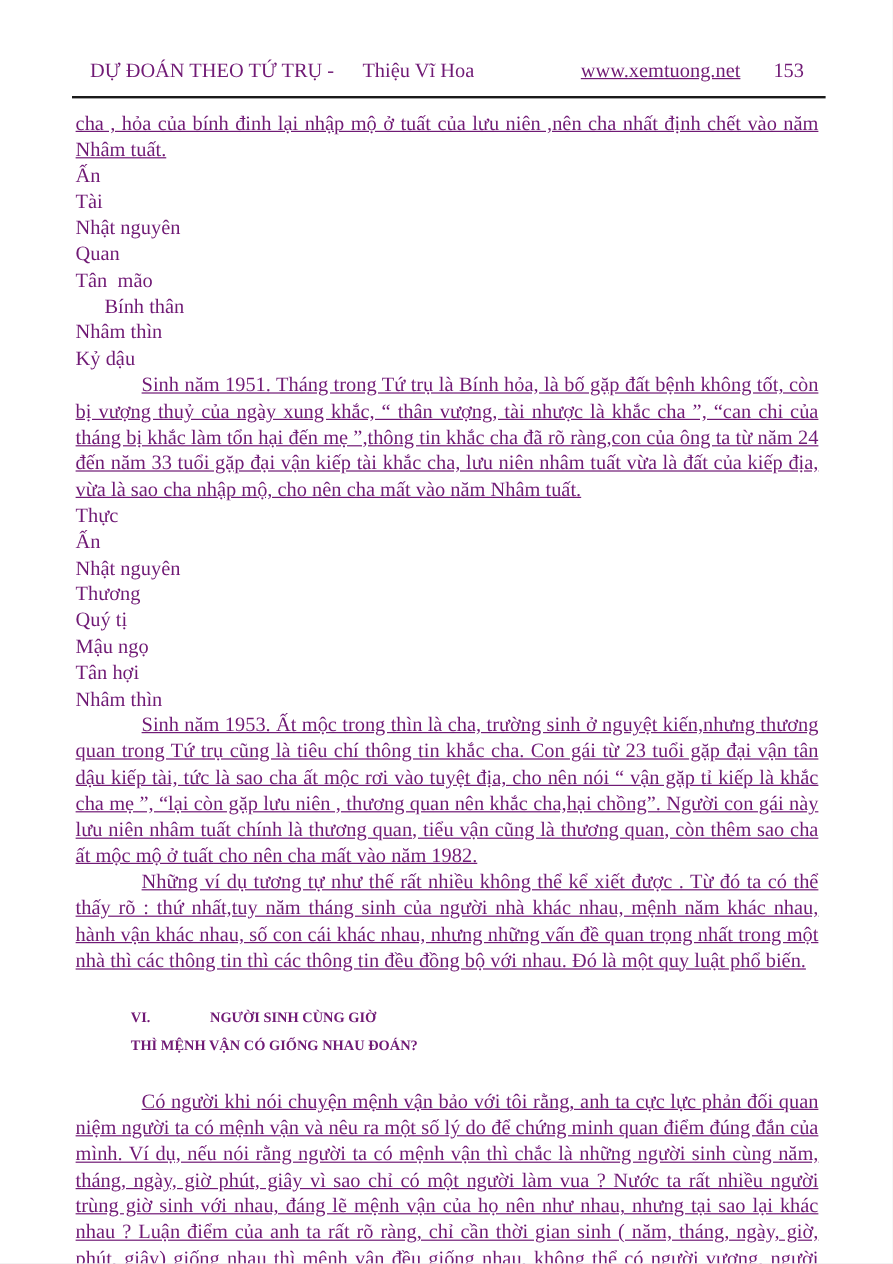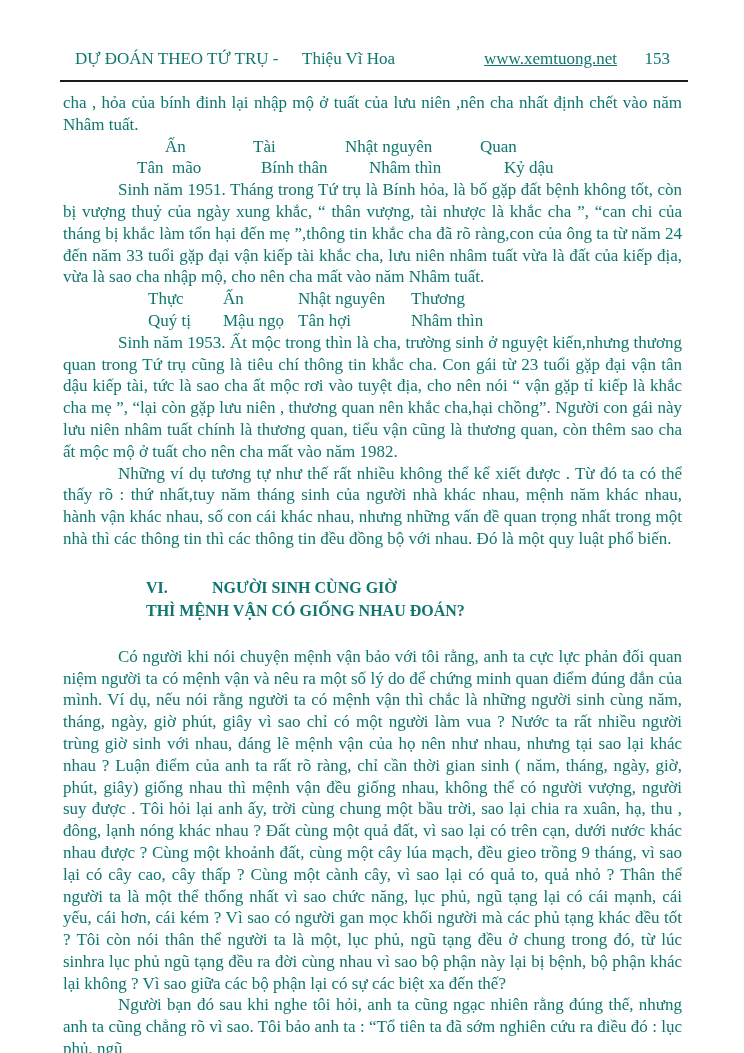--- a/index.html
+++ b/index.html
@@ -1,20 +1,20 @@
 <!DOCTYPE html>
 <html><head>
 <meta charset="utf-8">
 <style>
   html,body{margin:0;padding:0;background:#e8e8e8;}
   .page{
     position:relative;
     width:744px;height:1053px;
     background:#ffffff;
-    color:#0f766e;
+    color:#701a75;
     font-family:"Liberation Serif","DejaVu Serif",serif;
     font-size:17px;
     line-height:21.8px;
     overflow:hidden;
     box-sizing:border-box;
   }
   .page-header{
     position:absolute;
     left:60px;right:56px;top:0;
     height:80px;
@@ -23,44 +23,44 @@
   .page-header span{position:absolute;bottom:10px;white-space:nowrap;}
   .ph-title{left:15px;}
   .ph-author{left:242px;}
   .ph-site{left:424px;text-decoration:underline;}
   .ph-page{right:18px;}
   .body{
     position:absolute;
     left:63px;right:62px;top:92px;
     text-align:justify;
   }
-  p{margin:0;padding:0;}
+  p{margin:0;padding:0;text-decoration:underline;}
   .indent{text-indent:55px;}
   .noindent{text-indent:0;}
   b{font-weight:bold;}
-  .prow{display:flex;white-space:pre;}
+  .prow{display:flex;white-space:pre;flex-direction:column;}
   .prow .c{display:inline-block;flex:0 0 auto;}
   
   .ex5r1 .sp{width:102px;}
   .ex5r1 .c1{width:88px;}
   .ex5r1 .c2{width:92px;}
   .ex5r1 .c3{width:135px;}
   .ex5r2 .sp{width:74px;}
   .ex5r2 .c1{width:100px;}
   .ex5r2 .c2{width:108px;margin-left:24px;}
   .ex5r2 .c3{width:135px;}
   
   .ex6 .sp{width:85px;}
   .ex6 .c1{width:75px;}
   .ex6 .c2{width:75px;}
   .ex6 .c3{width:113px;}
   .section-heading{
-    margin:26px 0 24px 83px;
+    margin:26px 0 24px 46px;
     font-weight:bold;
-    font-size:16px;
+    font-size:12px;
     line-height:23px;
     text-align:left;
   }
   .h-num{display:inline-block;width:66px;}
 </style>
 </head>
 <body>
 
 <div class="page">
 

